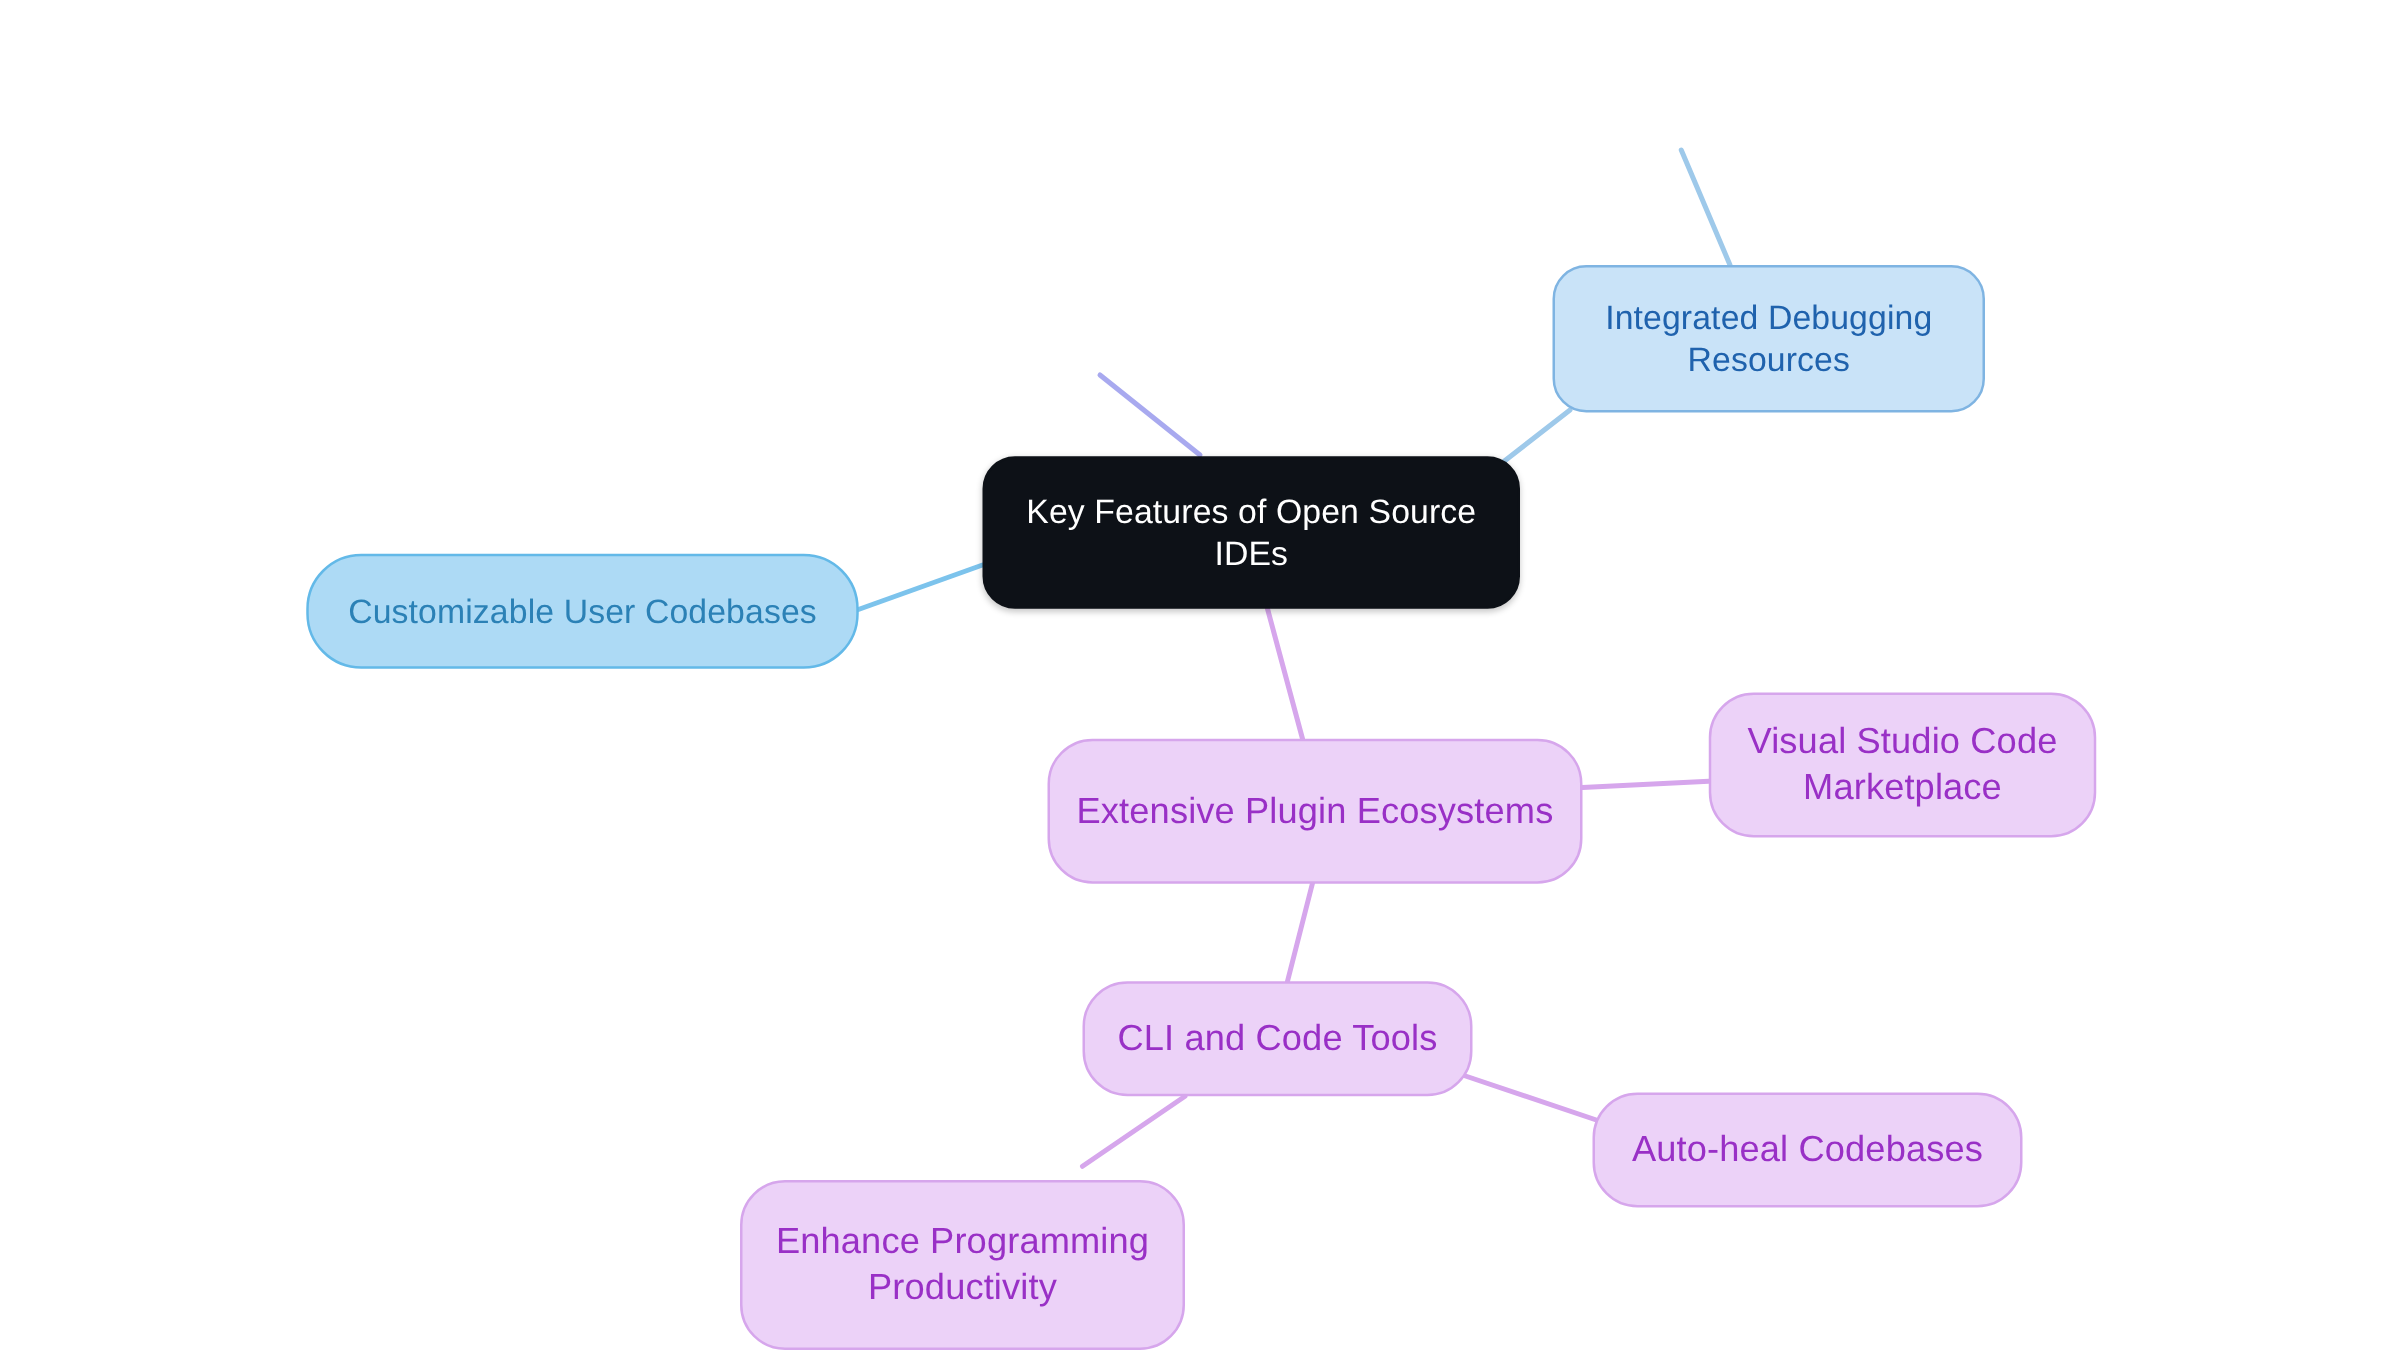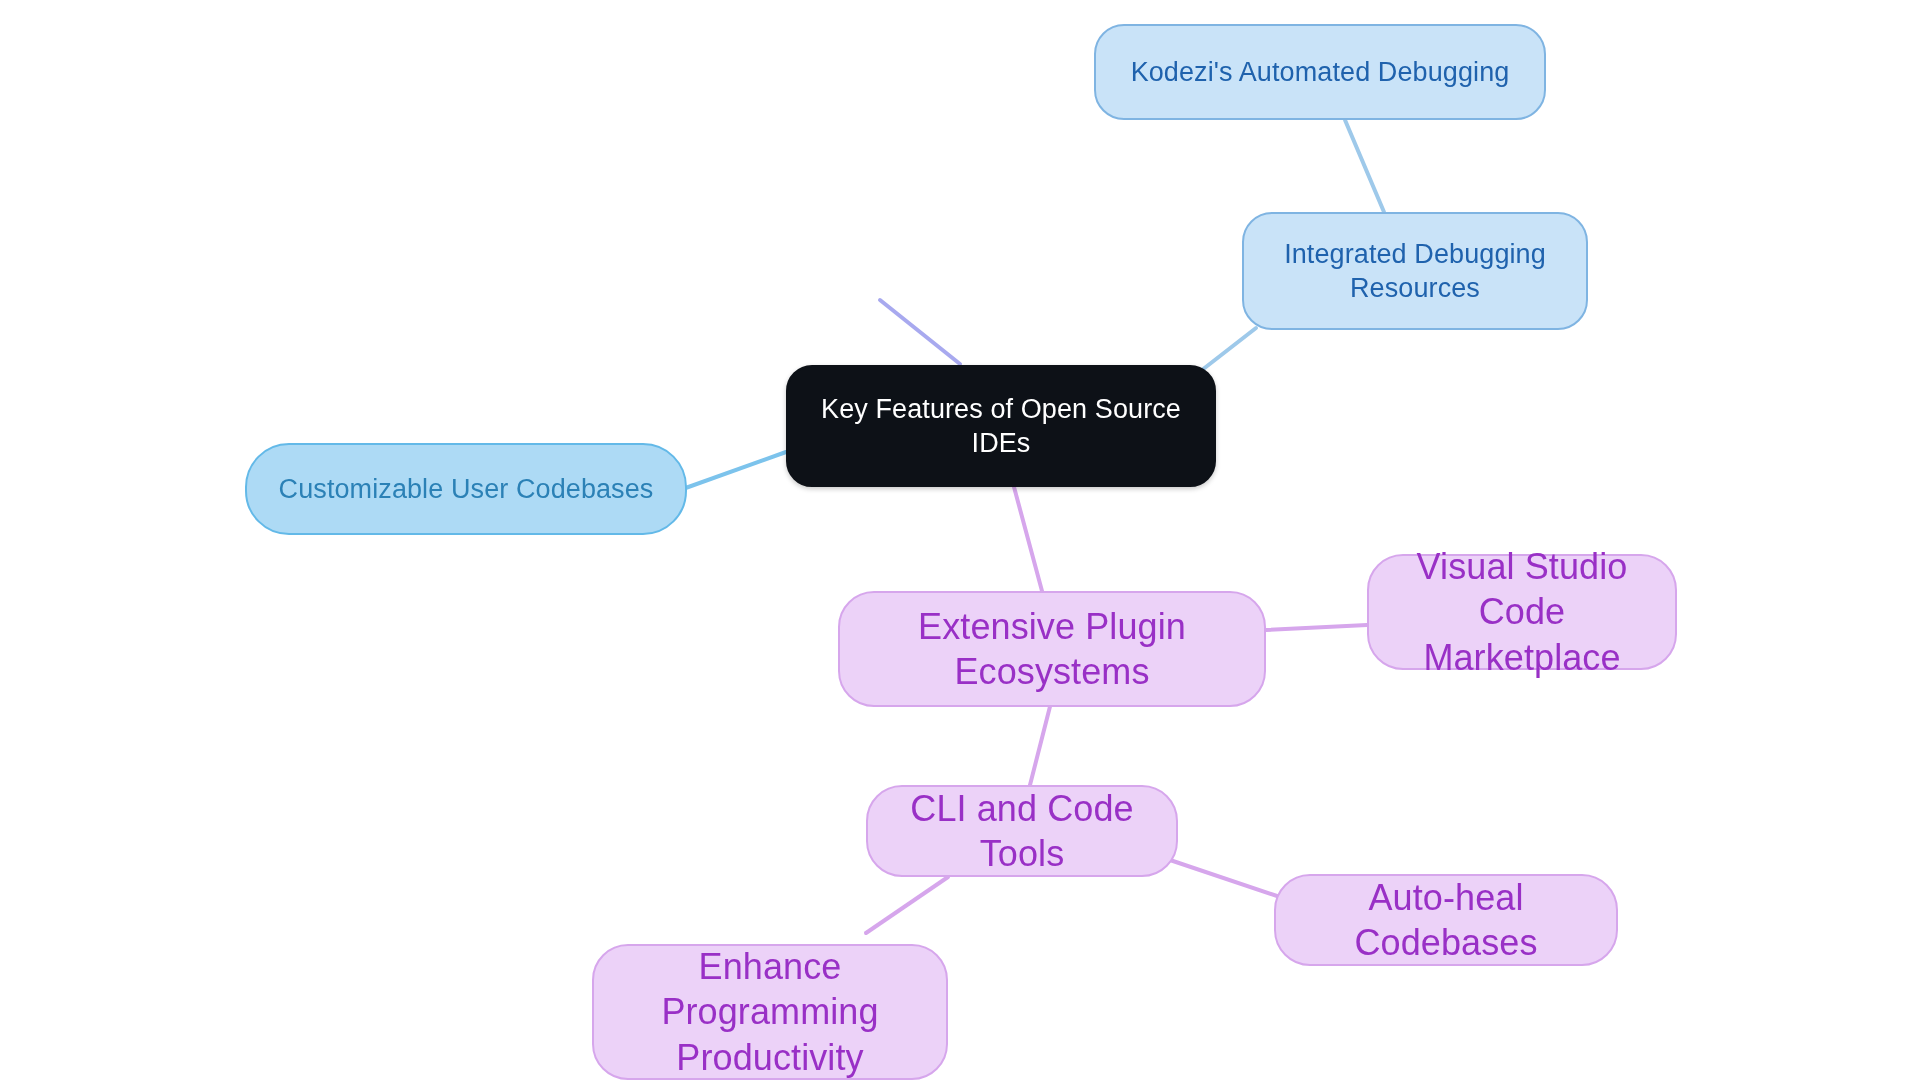--- a/index.html
+++ b/index.html
@@ -69,41 +69,40 @@
     border-color: #9b9bea;
     color: #3b34c4;
     border-radius: 26px;
     font-size: 27px;
   }
   .node.violet {
     background: #ecd2f8;
     border-color: #d6a6ec;
     color: #9930c6;
     border-radius: 36px;
-    font-size: 36px;
+    font-size: 29px;
   }
 </style>
 </head>
 <body>
 
 <div id="canvas">
   <svg id="edges" viewBox="0 0 1920 1083" width="1920" height="1083">
       <line x1="1184" y1="384" x2="1256" y2="328" stroke="#9ec9ea" stroke-width="4" stroke-linecap="round"></line>
       <line x1="1384" y1="212" x2="1345" y2="120" stroke="#9ec9ea" stroke-width="4" stroke-linecap="round"></line>
       <line x1="960" y1="364" x2="880" y2="300" stroke="#a8a9ef" stroke-width="4" stroke-linecap="round"></line>
       <line x1="786" y1="452" x2="680" y2="490" stroke="#7cc3ec" stroke-width="4" stroke-linecap="round"></line>
       <line x1="1014" y1="487" x2="1042" y2="591" stroke="#d6a6ec" stroke-width="4" stroke-linecap="round"></line>
       <line x1="1266" y1="630" x2="1367" y2="625" stroke="#d6a6ec" stroke-width="4" stroke-linecap="round"></line>
       <line x1="1056" y1="683" x2="1030" y2="785" stroke="#d6a6ec" stroke-width="4" stroke-linecap="round"></line>
       <line x1="1170" y1="860" x2="1283" y2="898" stroke="#d6a6ec" stroke-width="4" stroke-linecap="round"></line>
       <line x1="948" y1="877" x2="866" y2="933" stroke="#d6a6ec" stroke-width="4" stroke-linecap="round"></line>
     </svg>
 <div class="node root" style="left: 786px; top: 365px; width: 430px; height: 122px;"><span>Key Features of Open Source IDEs</span></div>
-    <div class="node blue" style="left: 1094px; top: 24px; width: 452px; height: 96px; background: rgb(201, 227, 248); border-color: rgb(127, 180, 226); color: rgb(31, 98, 173);"><span>Kodezi's Automated Debugging</span></div>
-    <div class="node blue" style="left: 1242px; top: 212px; width: 346px; height: 118px; background: rgb(201, 227, 248); border-color: rgb(127, 180, 226); color: rgb(31, 98, 173);"><span>Integrated Debugging
+    <div class="node blue" style="left: 1242px; top: 212px; width: 346px; height: 118px; background: rgb(201, 227, 248); border-color: rgb(127, 180, 226); color: rgb(31, 98, 173); border-radius: 27px;"><span>Integrated Debugging
 Resources</span></div>
     <div class="node cyan" style="left: 245px; top: 443px; width: 442px; height: 92px; background: rgb(173, 218, 245); border-color: rgb(99, 185, 232); color: rgb(43, 129, 182);"><span>Customizable User Codebases</span></div>
     <div class="node violet" style="left: 838px; top: 591px; width: 428px; height: 116px; background: rgb(236, 210, 248); border-color: rgb(214, 166, 236); color: rgb(153, 48, 198);"><span>Extensive Plugin Ecosystems</span></div>
     <div class="node violet" style="left: 1367px; top: 554px; width: 310px; height: 116px; background: rgb(236, 210, 248); border-color: rgb(214, 166, 236); color: rgb(153, 48, 198);"><span>Visual Studio Code
 Marketplace</span></div>
     <div class="node violet" style="left: 866px; top: 785px; width: 312px; height: 92px; background: rgb(236, 210, 248); border-color: rgb(214, 166, 236); color: rgb(153, 48, 198); align-items: center;"><span>CLI and Code Tools</span></div>
     <div class="node violet" style="left: 1274px; top: 874px; width: 344px; height: 92px; background: rgb(236, 210, 248); border-color: rgb(214, 166, 236); color: rgb(153, 48, 198);"><span>Auto-heal Codebases</span></div>
     <div class="node violet" style="left: 592px; top: 944px; width: 356px; height: 136px; background: rgb(236, 210, 248); border-color: rgb(214, 166, 236); color: rgb(153, 48, 198);"><span>Enhance Programming
 Productivity</span></div>
   </div>

